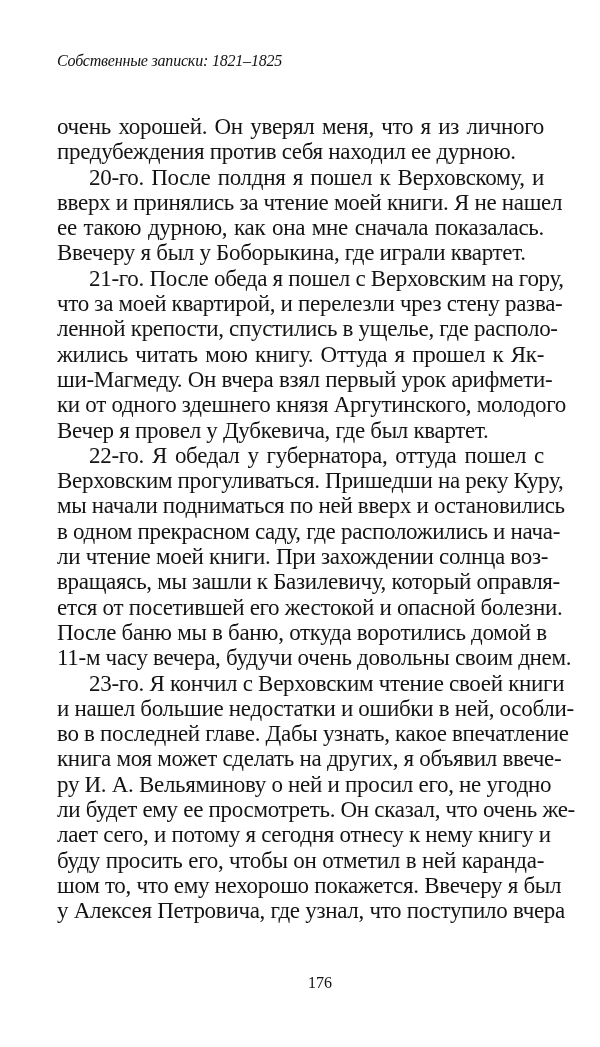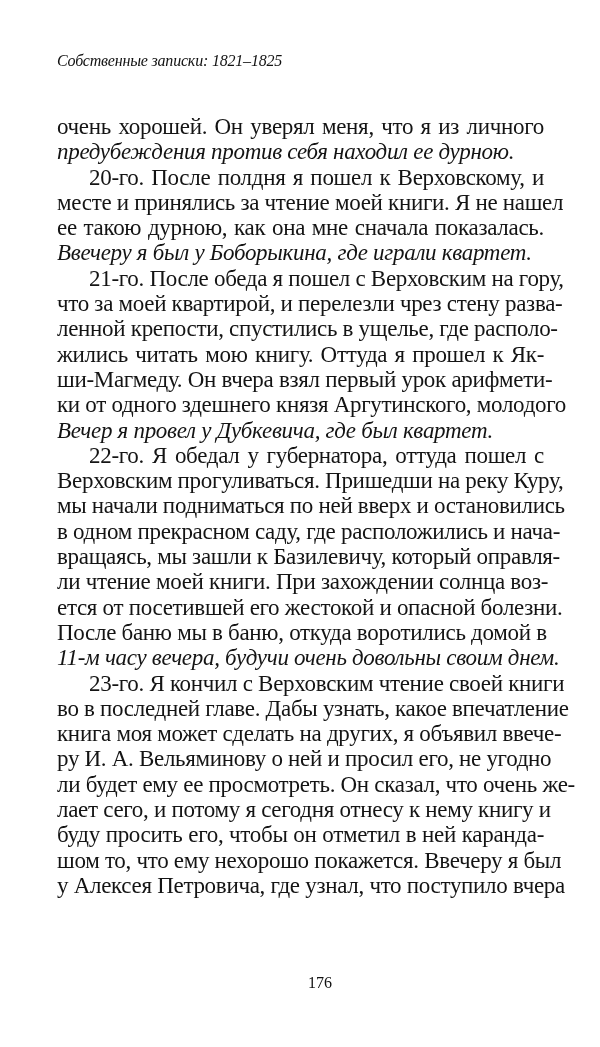--- a/index.html
+++ b/index.html
@@ -9,65 +9,66 @@
     position: absolute; left: 57px; top: 52px;
     font-family: "Liberation Serif", serif; font-style: italic;
     font-size: 16px; color: #111; letter-spacing: -0.2px;
   }
   .body-text {
     position: absolute; left: 57px; top: 114px; width: 487px;
     font-family: "Liberation Serif", serif; font-size: 23px;
     line-height: 25.3px; color: #141414; letter-spacing: -0.3px;
   }
   .line { display: block; text-align: justify; text-align-last: justify; white-space: nowrap; height: 25.3px; }
-  .line.last { text-align-last: left; font-style: italic; }
+  .line.last { text-align-last: left; }
   .line.indent { padding-left: 32px; }
   .page-number {
     position: absolute; left: 0; width: 600px; top: 974px; text-align: center;
     font-family: "Liberation Serif", serif; font-size: 16px; color: #111; padding-left: 20px;
   }
 </style>
 </head>
 <body>
 
 <div class="page">
   <div class="running-head">Собственные записки: 1821–1825</div>
   <div class="body-text" id="body-text">
       <div>
         <span class="line">очень хорошей. Он уверял меня, что я из личного</span>
         <span class="line last">предубеждения против себя находил ее дурною.</span>
       </div>
       <div>
         <span class="line indent">20-го. После полдня я пошел к Верховскому, и</span>
-        <span class="line">месте и принялись за чтение моей книги. Я не нашел</span>
+        <span class="line">вверх и принялись за чтение моей книги. Я не нашел</span>
         <span class="line">ее такою дурною, как она мне сначала показалась.</span>
         <span class="line last">Ввечеру я был у Боборыкина, где играли квартет.</span>
       </div>
       <div>
         <span class="line indent">21-го. После обеда я пошел с Верховским на гору,</span>
         <span class="line">что за моей квартирой, и перелезли чрез стену разва-</span>
         <span class="line">ленной крепости, спустились в ущелье, где располо-</span>
         <span class="line">жились читать мою книгу. Оттуда я прошел к Як-</span>
         <span class="line">ши-Магмеду. Он вчера взял первый урок арифмети-</span>
         <span class="line">ки от одного здешнего князя Аргутинского, молодого</span>
         <span class="line last">Вечер я провел у Дубкевича, где был квартет.</span>
       </div>
       <div>
         <span class="line indent">22-го. Я обедал у губернатора, оттуда пошел с</span>
         <span class="line">Верховским прогуливаться. Пришедши на реку Куру,</span>
         <span class="line">мы начали подниматься по ней вверх и остановились</span>
         <span class="line">в одном прекрасном саду, где расположились и нача-</span>
+        <span class="line">ли чтение моей книги. При захождении солнца воз-</span>
         <span class="line">вращаясь, мы зашли к Базилевичу, который оправля-</span>
-        <span class="line">ли чтение моей книги. При захождении солнца воз-</span>
         <span class="line">ется от посетившей его жестокой и опасной болезни.</span>
         <span class="line">После баню мы в баню, откуда воротились домой в</span>
         <span class="line last">11-м часу вечера, будучи очень довольны своим днем.</span>
       </div>
       <div>
         <span class="line indent">23-го. Я кончил с Верховским чтение своей книги</span>
+        <span class="line">и нашел большие недостатки и ошибки в ней, особли-</span>
         <span class="line">во в последней главе. Дабы узнать, какое впечатление</span>
         <span class="line">книга моя может сделать на других, я объявил ввече-</span>
         <span class="line">ру И. А. Вельяминову о ней и просил его, не угодно</span>
         <span class="line">ли будет ему ее просмотреть. Он сказал, что очень же-</span>
         <span class="line">лает сего, и потому я сегодня отнесу к нему книгу и</span>
         <span class="line">буду просить его, чтобы он отметил в ней каранда-</span>
         <span class="line">шом то, что ему нехорошо покажется. Ввечеру я был</span>
         <span class="line">у Алексея Петровича, где узнал, что поступило вчера</span>
       </div>
     </div>

